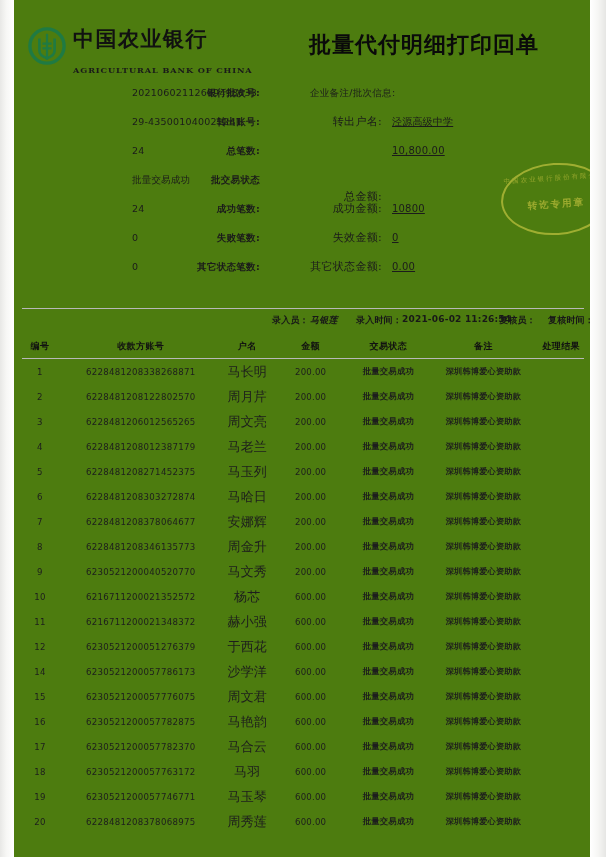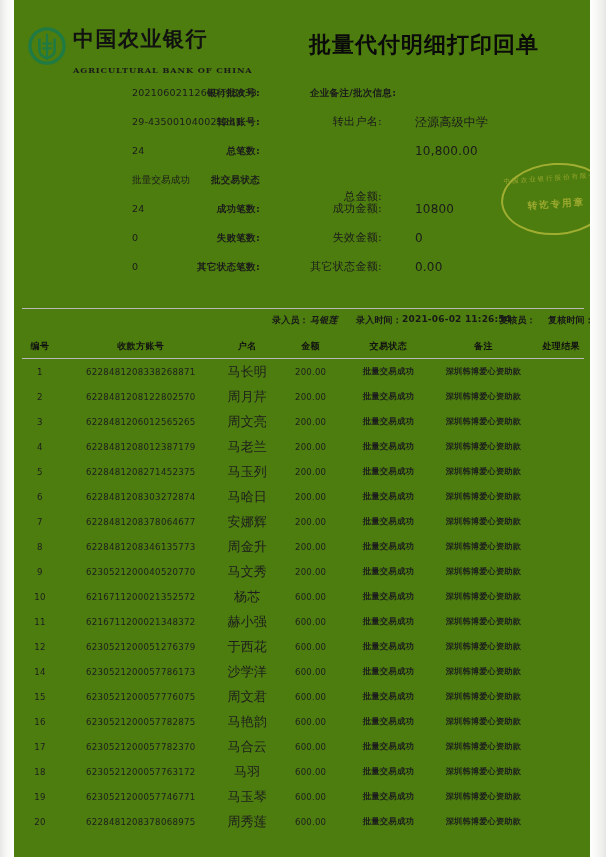--- a/index.html
+++ b/index.html
@@ -97,22 +97,22 @@
     left: 0; top: 86px;
     width: 100%;
   }
   .srow {
     position: relative;
     height: 29px;
   }
   .lw { position: absolute; right: 330px; text-align: center; font-weight: bold; font-size: 9.5px; color:#1b1b1b; white-space: nowrap; line-height: 14px; letter-spacing:0.3px;}
   .lv { position: absolute; left: 118px; font-size: 9.5px; color:#1b1b1b; white-space: nowrap; line-height:14px; letter-spacing:0.2px;}
   .rw { position: absolute; left: 268px; text-align: right; width: 100px; font-weight: normal; font-size: 11px; color:#1b1b1b; white-space: nowrap; line-height:14px; letter-spacing:0.3px;}
-  .rv { position: absolute; left: 401px; font-size: 12px; color:#1b1b1b; white-space: nowrap; line-height:14px; letter-spacing:0.2px;}
-  .rw-free { position: absolute; left: 296px; font-weight: bold; font-size: 9.5px; color:#1b1b1b; white-space: nowrap; line-height:14px; letter-spacing:0.3px; text-align:left; width:auto;}
+  .rv { position: absolute; left: 378px; font-size: 10px; color:#1b1b1b; white-space: nowrap; line-height:14px; letter-spacing:0.2px;text-decoration:underline;}
+  .rw-free { position: absolute; left: 296px; font-weight: normal; font-size: 9.5px; color:#1b1b1b; white-space: nowrap; line-height:14px; letter-spacing:0.3px; text-align:left; width:auto;}
 
   
   .seal {
     position: absolute;
     left: 487px; top: 163px;
     width: 106px; height: 68px;
     border: 2px solid #e3d84e;
     border-radius: 50%;
     opacity: 0.55;
     transform: rotate(-4deg);

